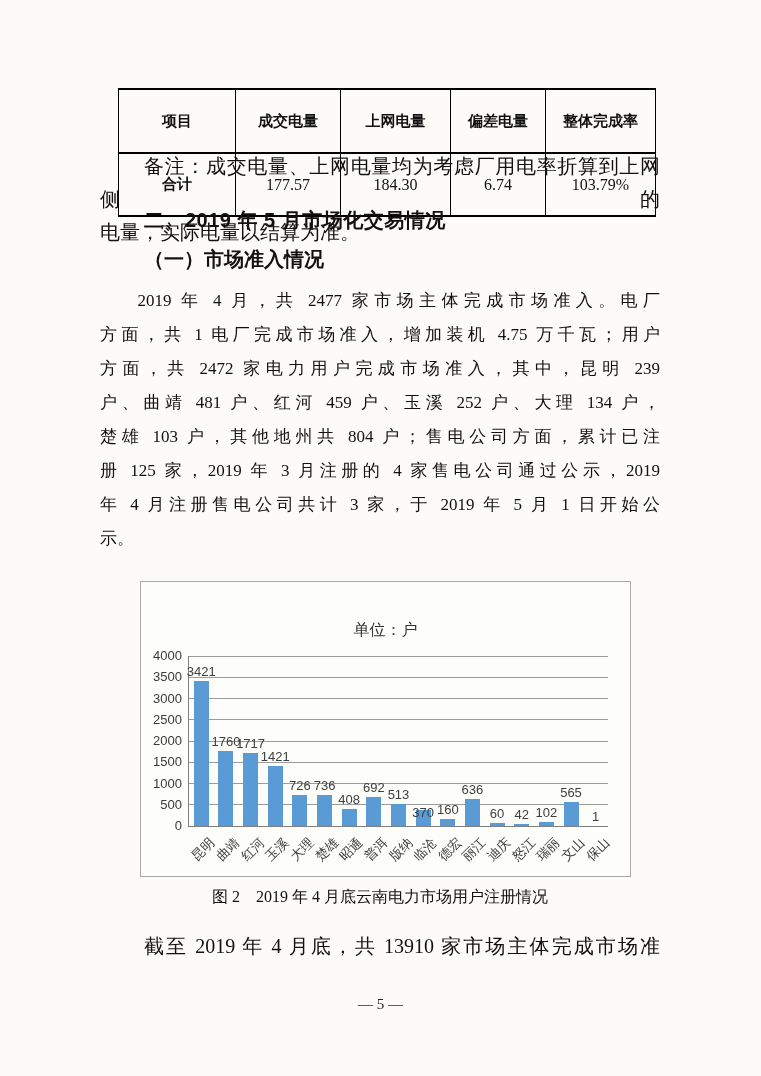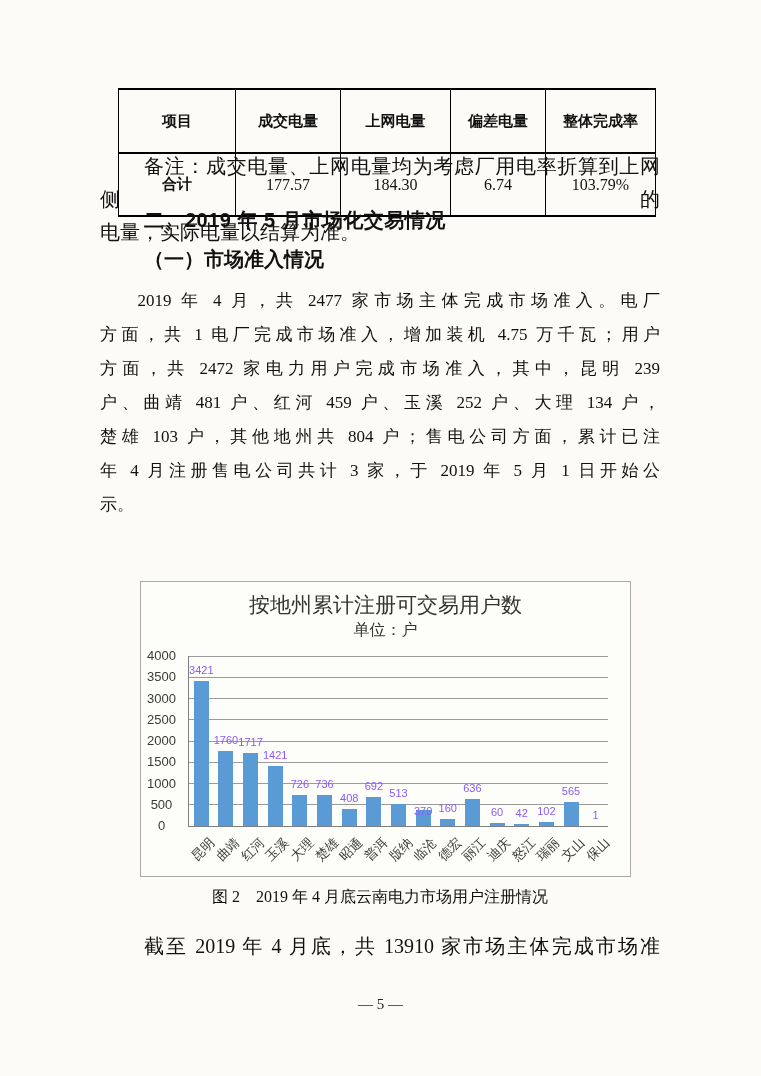--- a/index.html
+++ b/index.html
@@ -47,22 +47,22 @@
     font-family:"Liberation Sans",sans-serif;
   }
   .chart-title{position:absolute;top:9px;left:0;right:0;text-align:center;font-size:21px;color:#333;}
   .chart-subtitle{position:absolute;top:38px;left:0;right:0;text-align:center;font-size:16px;color:#333;}
   .plot{
     position:absolute;left:47px;top:74px;width:419px;height:170px;
     border-left:1px solid #7f7f7f;border-bottom:1px solid #7f7f7f;
   }
   .gl{position:absolute;left:0;right:0;height:1px;background:#9b9b9b;}
   .bar{position:absolute;bottom:0;}
-  .blabel{position:absolute;height:15px;font-size:11px;color:#8b5cf6;text-align:center;white-space:nowrap;}
-  .ylab{position:absolute;left:0;width:41px;text-align:center;font-size:13px;color:#3a3a3a;}
+  .blabel{position:absolute;height:15px;font-size:13px;color:#404040;text-align:center;white-space:nowrap;}
+  .ylab{position:absolute;left:0;width:41px;text-align:right;font-size:13px;color:#3a3a3a;}
   .xlab{
     position:absolute;width:48px;font-size:13px;color:#3a3a3a;text-align:right;
     transform:rotate(-45deg);transform-origin:100% 0;white-space:nowrap;
   }
 </style>
 </head>
 <body>
 
 <table class="dtable">
   <colgroup>
@@ -97,26 +97,26 @@
 
 <div class="h1">二、2019 年 5 月市场化交易情况</div>
 <div class="h2">（一）市场准入情况</div>
 
 <div class="para1">
   <div class="jline indent">2019 年 4 月，共 2477 家市场主体完成市场准入。电厂</div>
   <div class="jline">方面，共 1 电厂完成市场准入，增加装机 4.75 万千瓦；用户</div>
   <div class="jline">方面，共 2472 家电力用户完成市场准入，其中，昆明 239</div>
   <div class="jline">户、曲靖 481 户、红河 459 户、玉溪 252 户、大理 134 户，</div>
   <div class="jline">楚雄 103 户，其他地州共 804 户；售电公司方面，累计已注</div>
+  <div class="jline">册 125 家，2019 年 3 月注册的 4 家售电公司通过公示，2019</div>
   <div class="jline">年 4 月注册售电公司共计 3 家，于 2019 年 5 月 1 日开始公</div>
   <div>示。</div>
 </div>
 
 <div class="chart">
-  <div class="chart-title">按地州累计注册可交易用户数</div>
   <div class="chart-subtitle">单位：户</div>
   <div class="plot">
       <div class="gl" style="top: 148.25px;"></div>
       <div class="gl" style="top: 127px;"></div>
       <div class="gl" style="top: 105.75px;"></div>
       <div class="gl" style="top: 84.5px;"></div>
       <div class="gl" style="top: 63.25px;"></div>
       <div class="gl" style="top: 42px;"></div>
       <div class="gl" style="top: 20.75px;"></div>
       <div class="gl" style="top: -0.5px;"></div>

